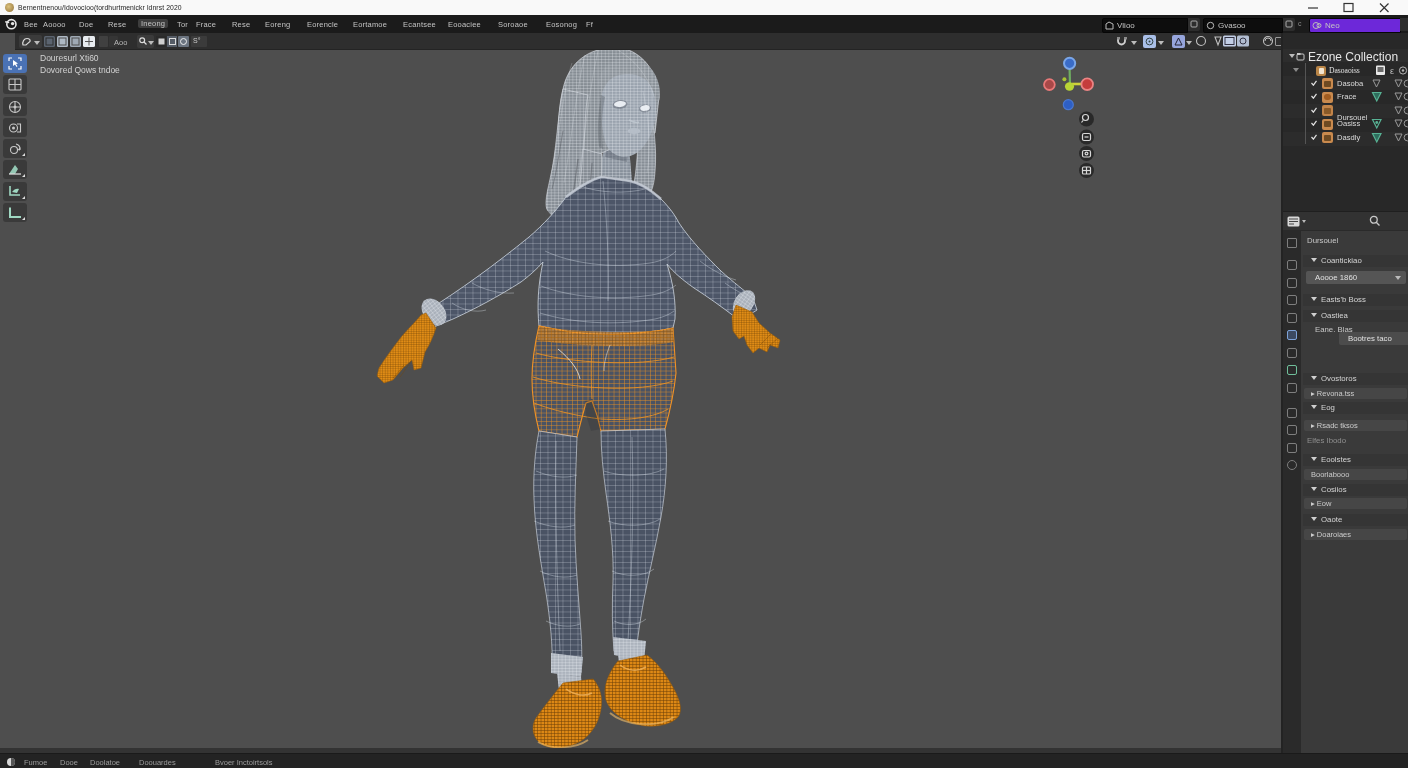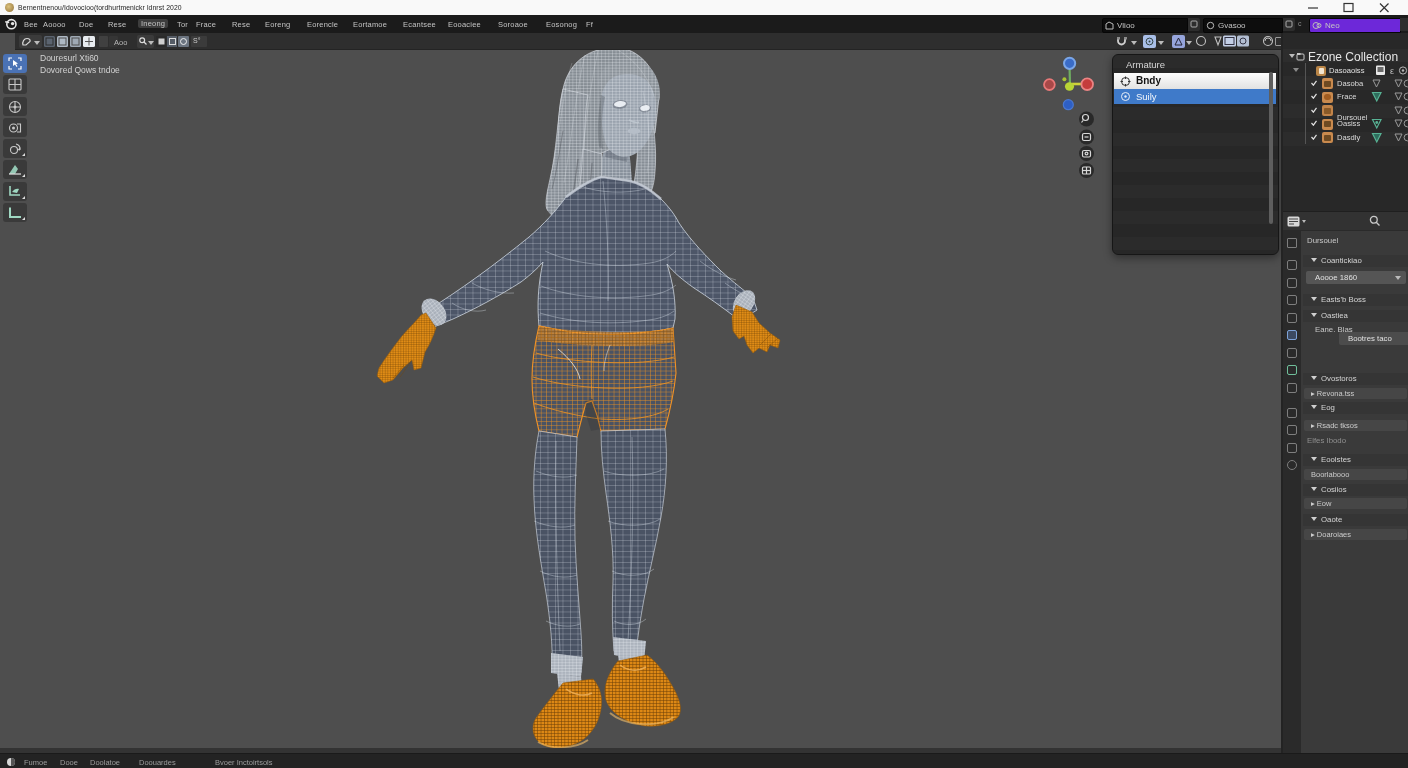--- a/index.html
+++ b/index.html
@@ -480,38 +480,20 @@
   <div class="toolbtn" style="top:153px;">
       <svg style="position:absolute;left:4px;top:2.5px" width="16" height="14" viewBox="0 0 16 14">
         <path d="M3 1.5 L3 11 L14 11" stroke="#9fd8c2" stroke-width="2" fill="none"></path>
       </svg>
       <div class="abs" style="left:19px;top:14px;width:0;height:0;border-left:3px solid transparent;border-bottom:3px solid #ddd;"></div>
     </div>
 
   <div class="abs" style="left:40px;top:3px;font-size:8.5px;color:#d2d2d2;">Douresurl Xti60</div>
   <div class="abs" style="left:40px;top:15px;font-size:8.5px;color:#d2d2d2;">Dovored Qows tndoe</div>
 
-  <div class="abs" style="left:1112px;top:4px;width:165px;height:199px;background:repeating-linear-gradient(#2b2b2b 0 13px,#272727 13px 26px);border:1px solid #161616;border-radius:6px;box-shadow:0 3px 8px rgba(0,0,0,0.4);">
-    <div class="abs" style="left:13px;top:4px;font-size:9.5px;color:#d6d6d6;">Armature</div>
-    <div class="abs" style="left:1px;top:18px;width:162px;height:15.5px;background:linear-gradient(#fdfdfd,#e2e2e2);">
-      <svg class="abs" style="left:6px;top:2.5px" width="11" height="11" viewBox="0 0 11 11">
-          <circle cx="5.5" cy="5.5" r="4" fill="none" stroke="#333" stroke-width="1"></circle>
-          <path d="M5.5 0.5 V3 M5.5 8 V10.5 M0.5 5.5 H3 M8 5.5 H10.5" stroke="#333" stroke-width="1"></path>
-        </svg>
-      <div class="abs" style="left:22px;top:1.5px;font-size:10px;font-weight:bold;color:#111;">Bndy</div>
-    </div>
-    <div class="abs" style="left:1px;top:33.5px;width:162px;height:15.5px;background:#3f7ac9;">
-      <svg class="abs" style="left:6px;top:2.5px" width="11" height="11" viewBox="0 0 11 11">
-          <circle cx="5.5" cy="5.5" r="4" fill="none" stroke="#e8eef8" stroke-width="1"></circle>
-          <circle cx="5.5" cy="5.5" r="1.2" fill="#e8eef8"></circle>
-        </svg>
-      <div class="abs" style="left:22px;top:2px;font-size:9.5px;color:#f2f6fc;">Suily</div>
-    </div>
-    <div class="abs" style="left:156px;top:17px;width:3.5px;height:152px;background:#5e5e5e;border-radius:2px;"></div>
-  </div>
 </div>
 
 <div class="abs" id="rightcol">
   <div id="outliner">
     <div class="abs" style="left:0;top:0;width:127px;height:13px;background:#2d2d2d;"></div>
     <div class="abs" style="left:0;top:27px;width:127px;height:14px;background:#2c2c2c;"></div>
     <div class="abs" style="left:0;top:55px;width:127px;height:14px;background:#2c2c2c;"></div>
     <div class="abs" style="left:0;top:83px;width:127px;height:14px;background:#2c2c2c;"></div>
 
     <div class="orow" style="top:1px;">
@@ -521,21 +503,21 @@
           <rect x="1" y="1" width="3.5" height="2" fill="#c9c9c9"></rect>
         </svg>
       <span style="position:absolute;left:25px;top:0;color:#e6e6e6;font-size:12px;">Ezone Collection</span>
     </div>
 
     <div class="orow" style="top:15px;">
       <div class="caret" style="left:10px;top:4px;border-top-color:#8a8a8a"></div>
       <div class="abs" style="left:33px;top:1.5px;width:10px;height:10px;background:#b98547;border-radius:2px;">
           <div class="abs" style="left:2.5px;top:2px;width:5px;height:6px;background:#f2e4cf;border-radius:1px;"></div>
         </div>
-      <span style="position:absolute;left:46px;top:1.5px;color:#e2e2e2;font-size:7.6px;">Dasoaoiss</span>
+      <span style="position:absolute;left:46px;top:1.5px;color:#e2e2e2;font-size:7.6px;font-family:Liberation Serif, serif;">Dasoaoiss</span>
       <svg class="abs" style="left:93px;top:1px" width="34" height="11" viewBox="0 0 34 11">
         <rect x="0" y="0.5" width="9" height="9.5" rx="1" fill="#e9e9e9"></rect>
           <rect x="1.5" y="2" width="6" height="5" fill="#6a6a6a"></rect>
         <text x="14" y="8.5" font-size="9" fill="#bdbdbd" font-family="Liberation Sans">ε</text>
         <circle cx="27" cy="5.5" r="3.6" fill="none" stroke="#b5b5b5" stroke-width="1"></circle>
           <circle cx="27" cy="5.5" r="1.2" fill="#b5b5b5"></circle>
       </svg>
     </div>
 
     <div class="orow" style="top:28px;">

